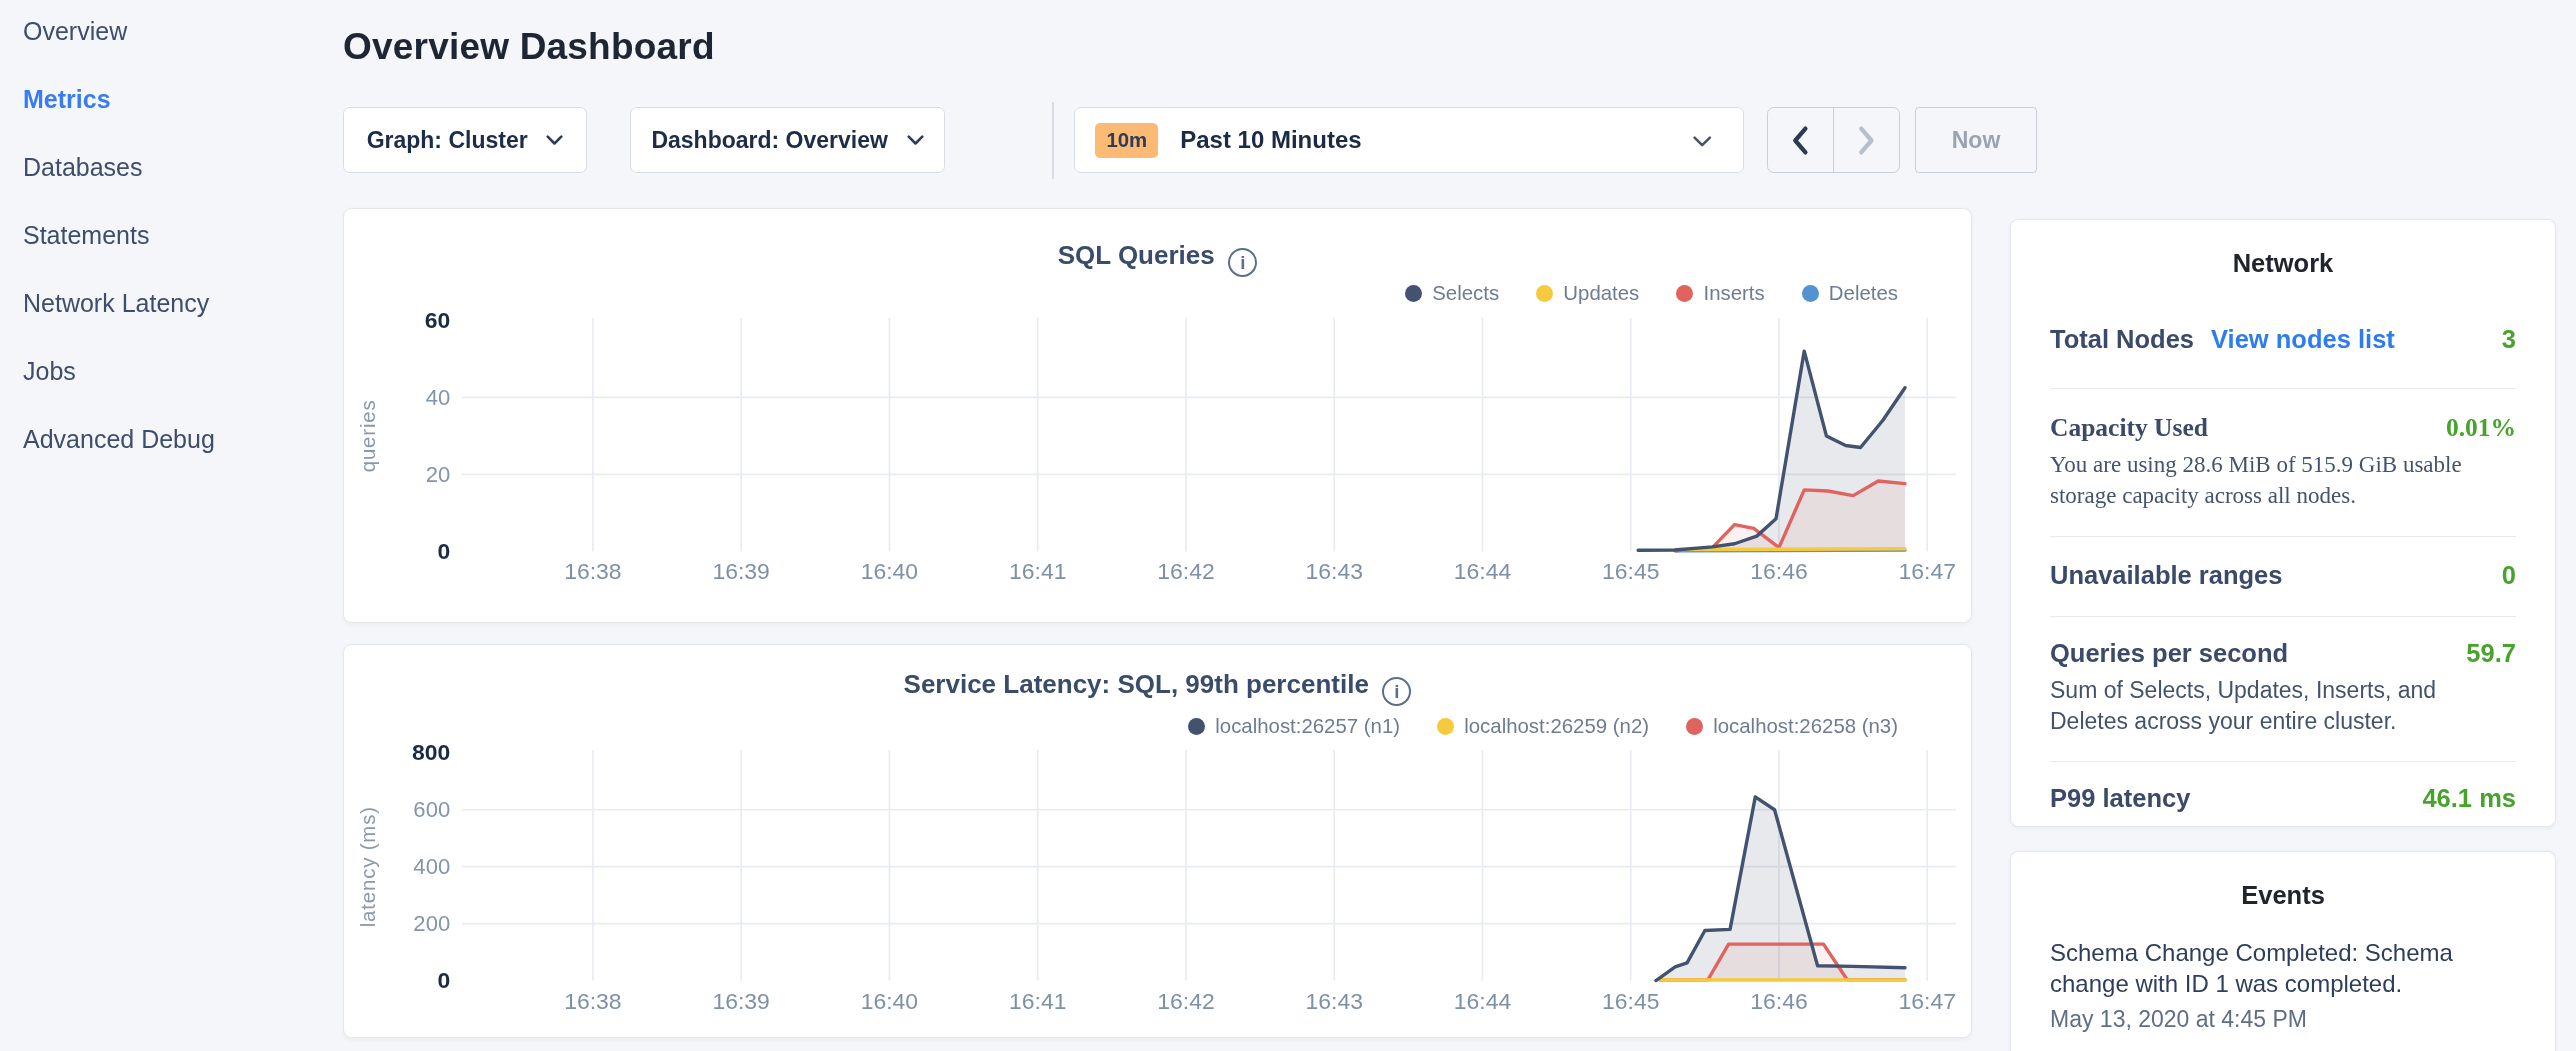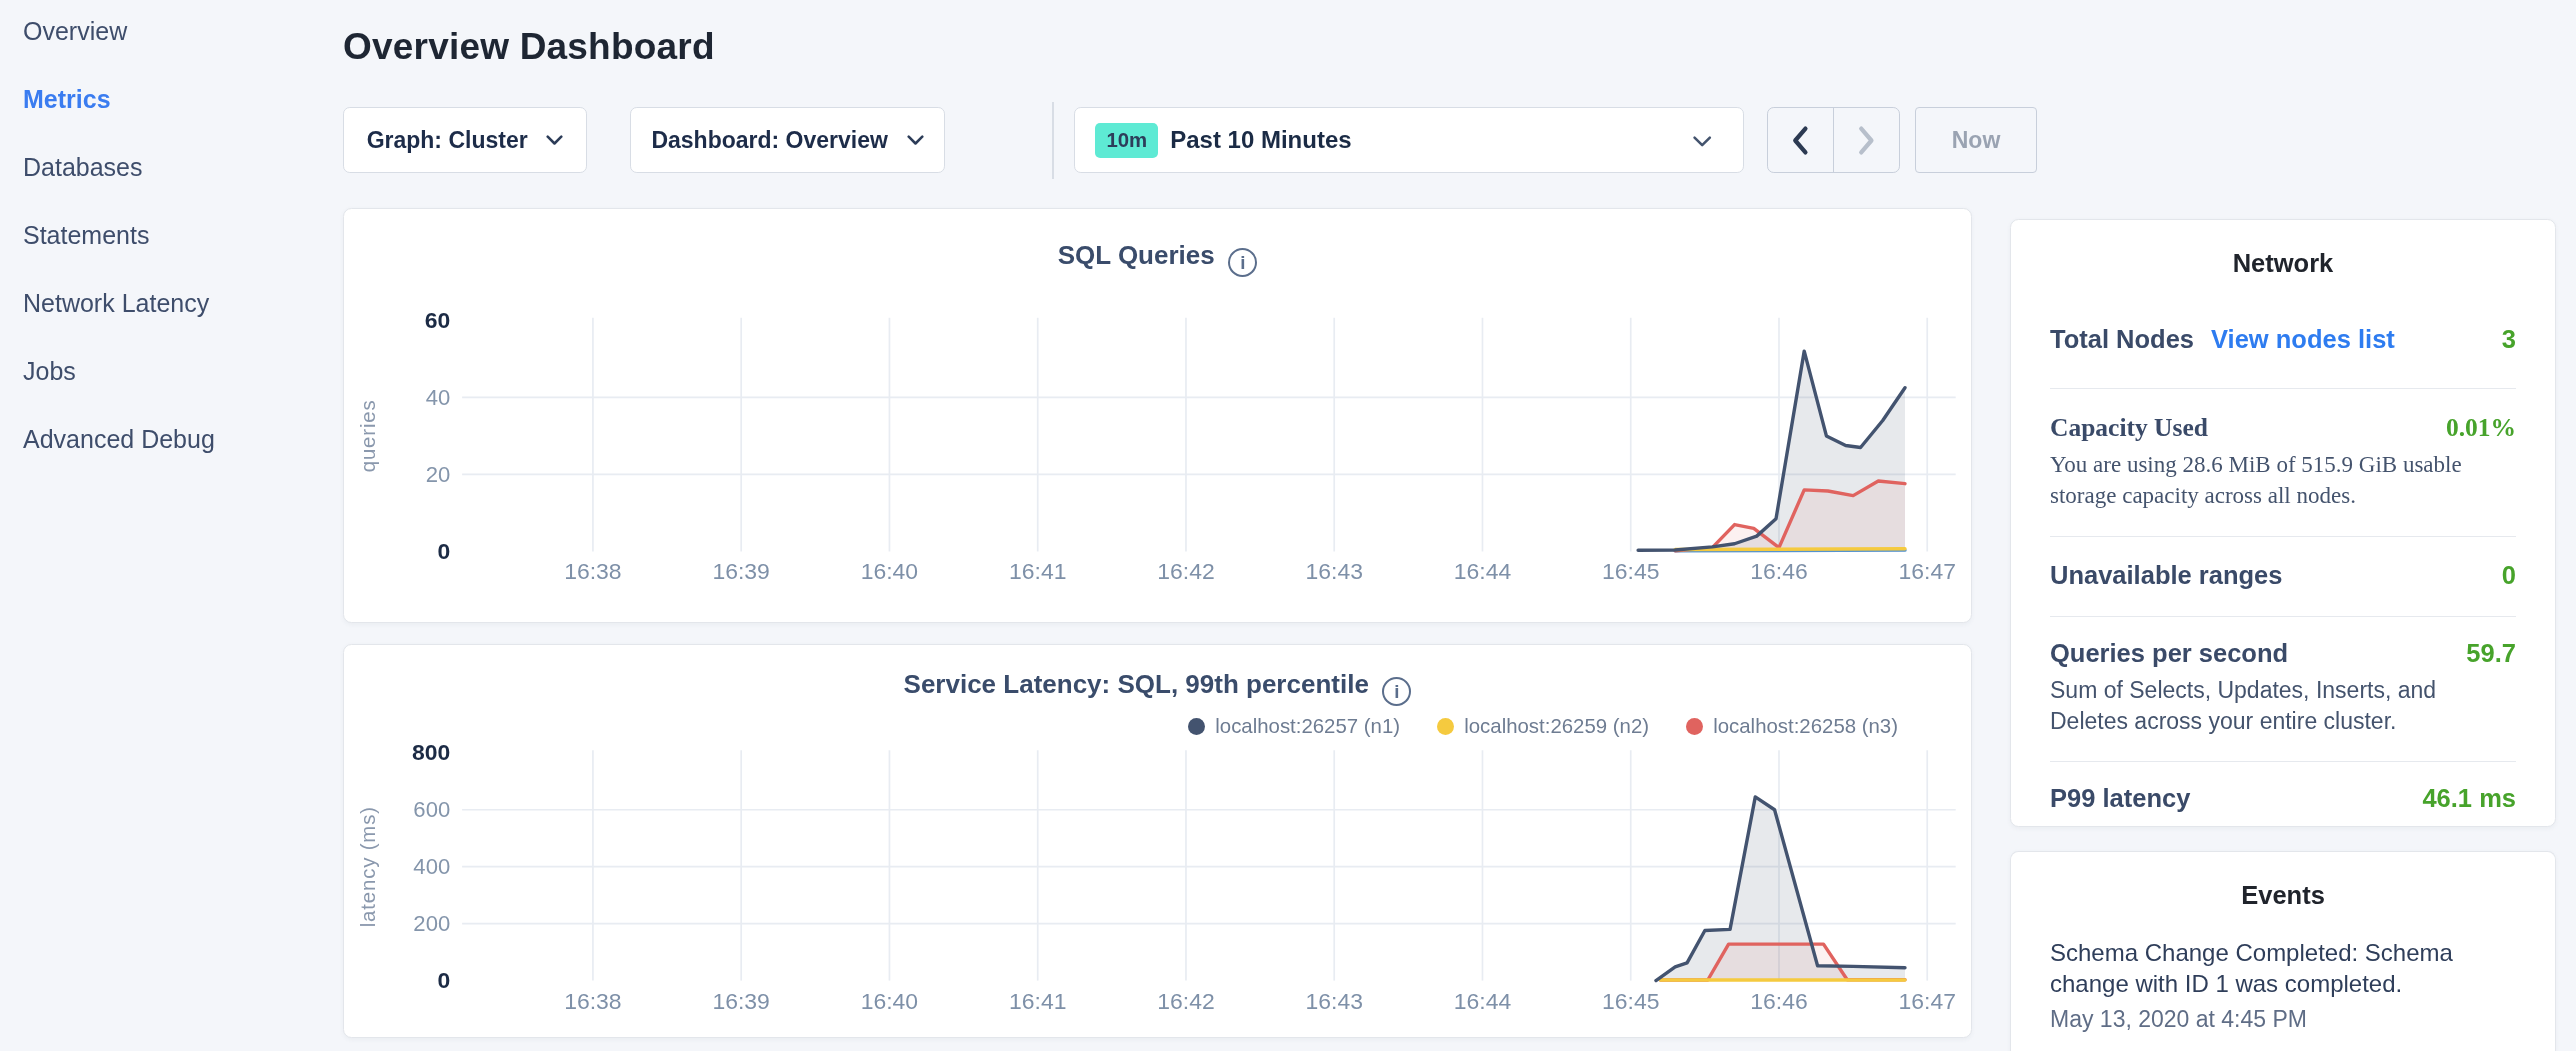--- a/index.html
+++ b/index.html
@@ -27,24 +27,24 @@
   }
   #graph-dd { left:0; width:244px; }
   #dash-dd  { left:287px; width:315px; }
   #ctl-divider { position:absolute; left:709px; top:-5.1px; width:1.7px; height:77px; background:#d8dde5; }
   #timebox {
     position:absolute; left:731px; top:0; width:670px; height:66px;
     background:#fff; border:1.7px solid #d8dde5; border-radius:6.8px;
     display:flex; align-items:center; padding-left:20.4px; cursor:pointer;
   }
   #time-badge {
-    background:#5eead4; border-radius:5.1px; padding:6px 11px;
+    background:#fdba74; border-radius:5.1px; padding:6px 11px;
     font-size:20.4px; font-weight:700; color:#2d3d5a;
   }
-  #time-label { margin-left:12px; font-size:24px; font-weight:700; color:#1b2b45; }
+  #time-label { margin-left:22px; font-size:24px; font-weight:700; color:#1b2b45; }
   #timebox .chev { position:absolute; right:31px; top:27px; }
   .arrow-group {
     position:absolute; left:1424px; top:0; width:133px; height:66px;
     border:1.7px solid #c8cfdb; border-radius:6.8px; display:flex;
   }
   .arrow-btn { width:50%; display:flex; align-items:center; justify-content:center; cursor:pointer; }
   .arrow-btn.prev { border-right:1.7px solid #c8cfdb; }
   #now-btn {
     position:absolute; left:1572px; top:0; width:122px; height:66px;
     border:1.7px solid #c8cfdb; border-radius:4px;
@@ -147,20 +147,38 @@
             <polyline points="5,4 17,18 5,32" fill="none" stroke="#b7bfcb" stroke-width="5" stroke-linecap="round" stroke-linejoin="round"></polyline>
           </svg>
       </div>
     </div>
     <div id="now-btn">Now</div>
   </div>
 
   <div class="card" id="chart-card-1">
     <div class="chart-title-row">
       <span>SQL Queries</span><i class="info-icon">i</i>
+    </div>
+    <div class="legend">
+      <div class="legend-item">
+        <span class="legend-dot" style="background: rgb(67, 83, 111);"></span>
+        <span class="legend-label">Selects</span>
+      </div>
+      <div class="legend-item">
+        <span class="legend-dot" style="background: rgb(245, 202, 63);"></span>
+        <span class="legend-label">Updates</span>
+      </div>
+      <div class="legend-item">
+        <span class="legend-dot" style="background: rgb(224, 99, 95);"></span>
+        <span class="legend-label">Inserts</span>
+      </div>
+      <div class="legend-item">
+        <span class="legend-dot" style="background: rgb(84, 147, 207);"></span>
+        <span class="legend-label">Deletes</span>
+      </div>
     </div>
     <svg class="plot" viewBox="403 370 1915 340" preserveAspectRatio="none">
         <line x1="696" x2="696" y1="385" y2="660" stroke="#e8ecf2" stroke-width="2"></line>
         <text x="696" y="692" text-anchor="middle" class="xlab">16:38</text>
         <line x1="870.5" x2="870.5" y1="385" y2="660" stroke="#e8ecf2" stroke-width="2"></line>
         <text x="870.5" y="692" text-anchor="middle" class="xlab">16:39</text>
         <line x1="1045" x2="1045" y1="385" y2="660" stroke="#e8ecf2" stroke-width="2"></line>
         <text x="1045" y="692" text-anchor="middle" class="xlab">16:40</text>
         <line x1="1219.5" x2="1219.5" y1="385" y2="660" stroke="#e8ecf2" stroke-width="2"></line>
         <text x="1219.5" y="692" text-anchor="middle" class="xlab">16:41</text>

